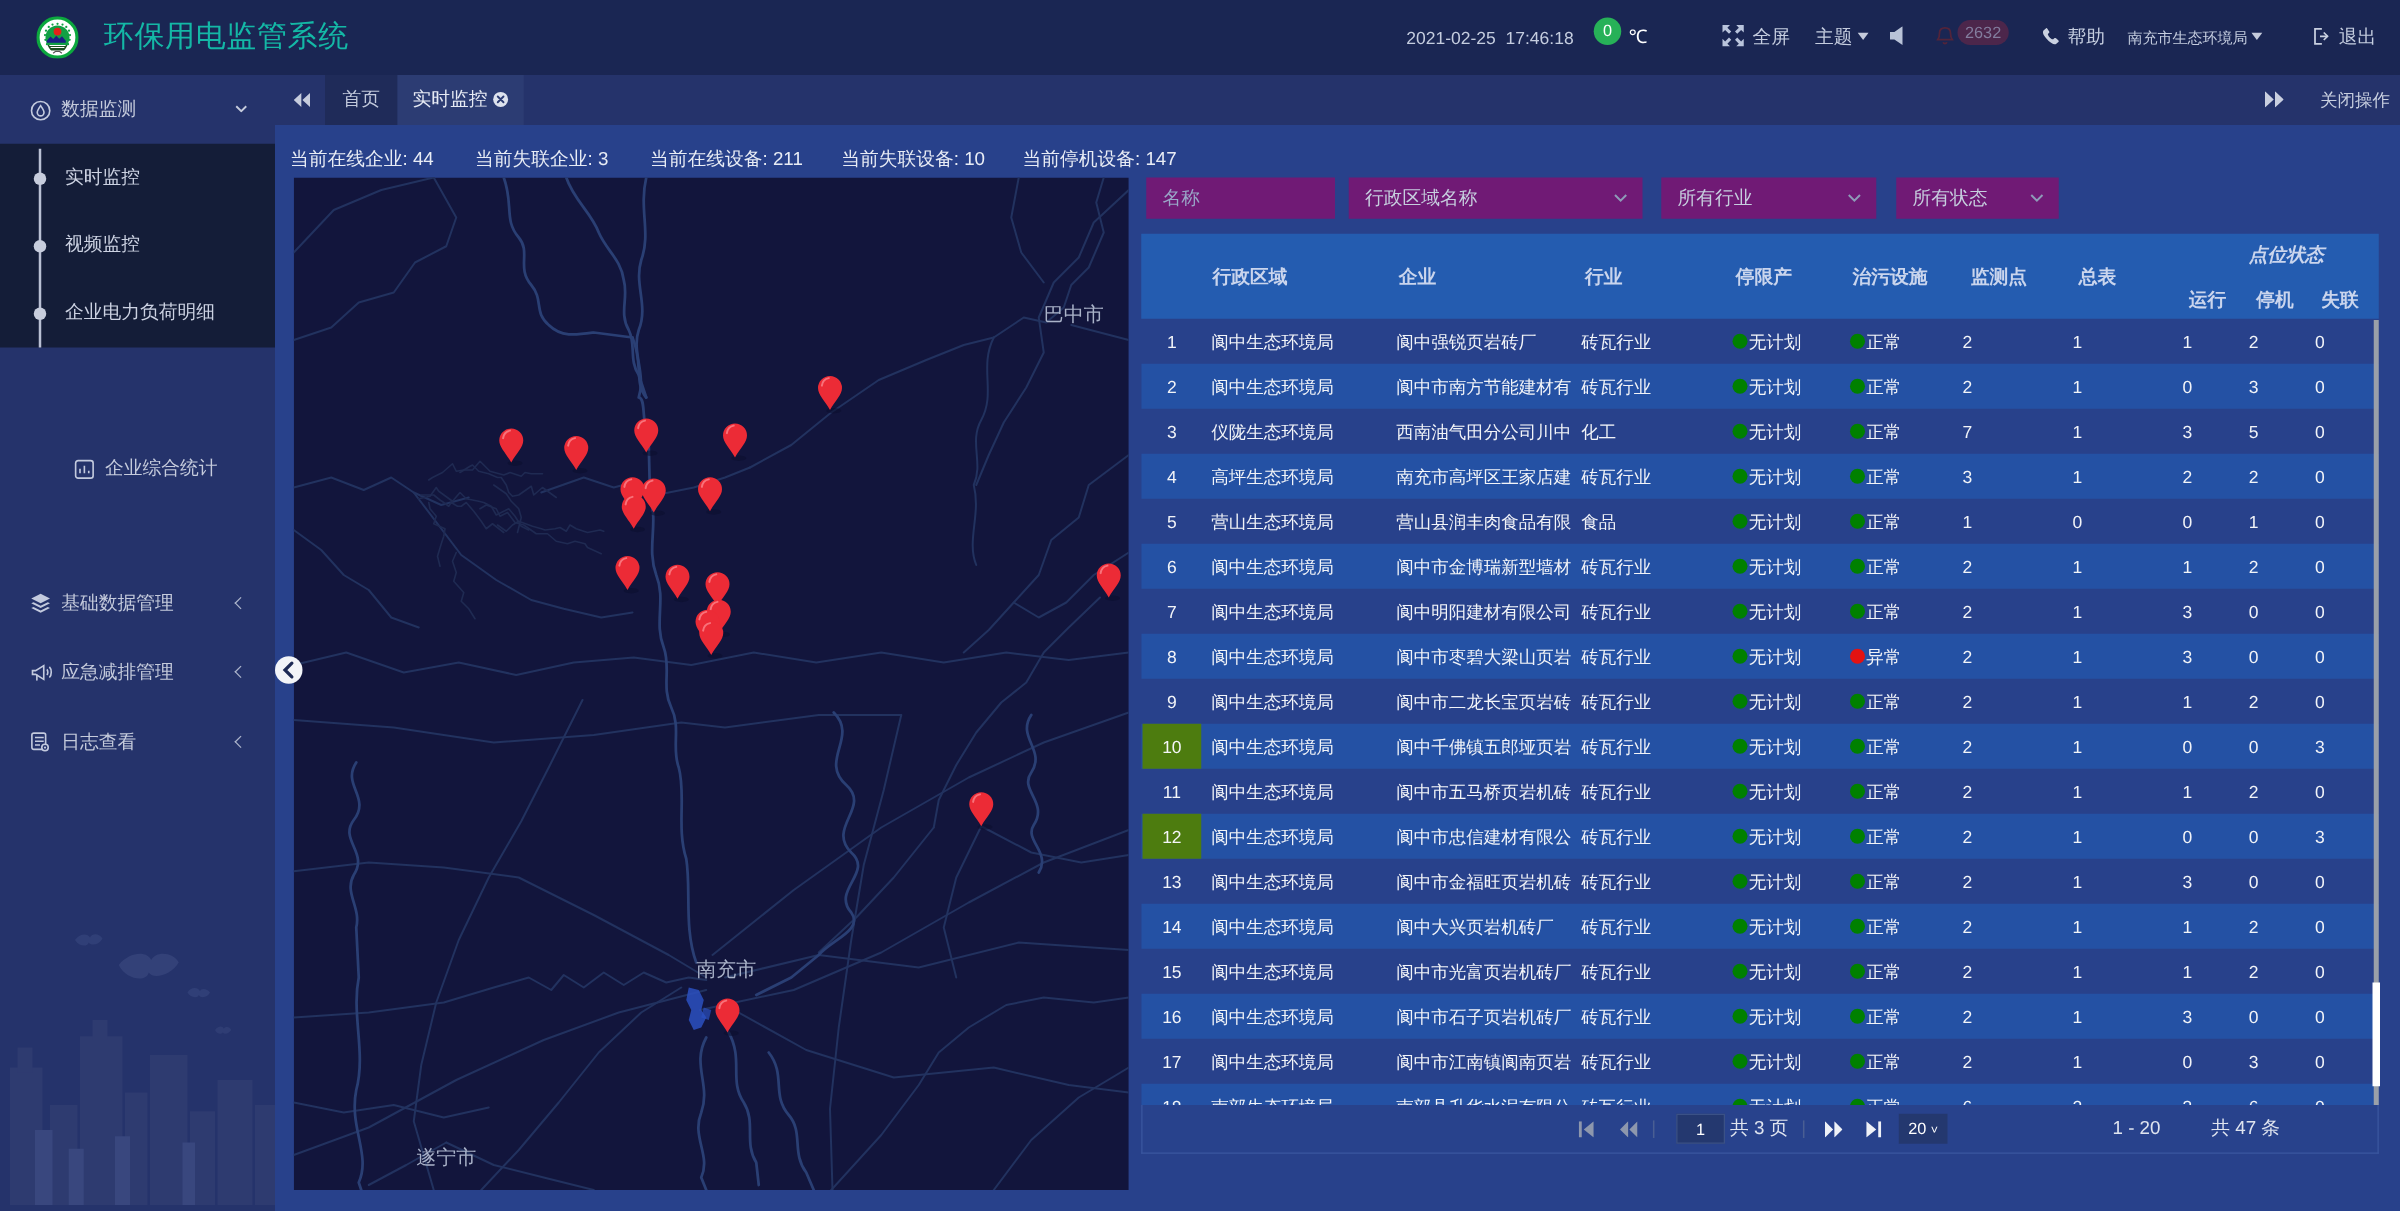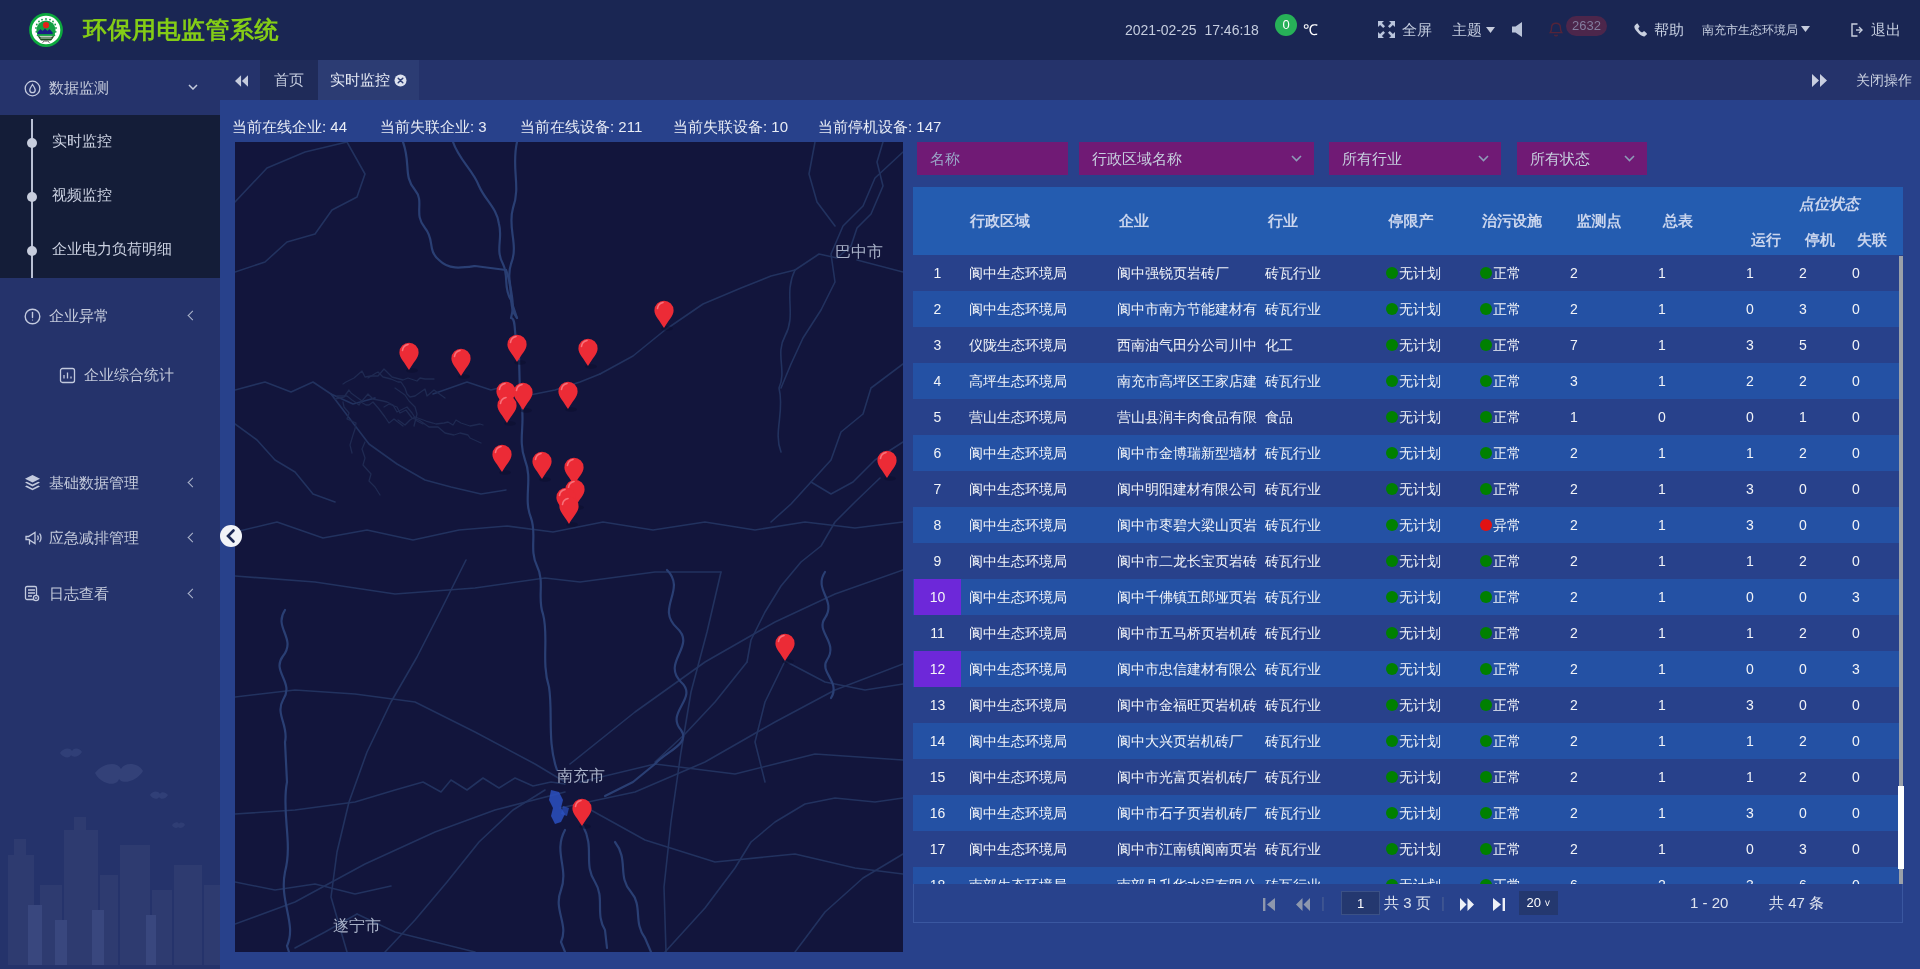--- a/index.html
+++ b/index.html
@@ -1,18 +1,18 @@
 <!DOCTYPE html>
 <html><head><meta charset="utf-8">
 <style>
 *{margin:0;padding:0;box-sizing:border-box;}
 html,body{width:1920px;height:969px;overflow:hidden;background:#28418B;font-family:"Liberation Sans",sans-serif;}
 .abs{position:absolute;}
 #hdr{position:absolute;left:0;top:0;width:1920px;height:60px;background:#1A2653;}
-#hdr .title{position:absolute;left:83px;top:0;line-height:60px;font-size:24px;font-weight:bold;color:#84cc16;letter-spacing:0.5px;}
+#hdr .title{position:absolute;left:83px;top:0;line-height:60px;font-size:24px;font-weight:normal;color:#14b8a6;letter-spacing:0.5px;}
 .hitem{position:absolute;top:0;height:60px;line-height:60px;font-size:15px;color:#c5cddf;white-space:nowrap;}
 .hitem svg{vertical-align:middle;margin-right:6px;margin-top:-3px;}
 #side{position:absolute;left:0;top:60px;width:220px;height:909px;background:#25336B;overflow:hidden;text-decoration:underline;}
 #sub{position:absolute;left:0;top:55px;width:220px;height:163px;background:#141D38;}
 #sub .vline{position:absolute;left:31px;top:4px;width:2px;height:159px;background:#b9c0d4;}
 .subitem{position:absolute;left:52px;width:160px;font-size:15px;color:#ccd2e2;}
 .subdot{position:absolute;left:27px;width:10px;height:10px;border-radius:50%;background:#c7cddd;}
 .mitem{position:absolute;left:0;width:220px;height:55px;line-height:55px;font-size:15px;color:#c5cbdc;}
 .mitem .mi{position:absolute;left:24px;top:50%;margin-top:-8px;}
 .mitem b{position:absolute;left:49px;font-weight:normal;}
@@ -31,21 +31,21 @@
 #colbtn{position:absolute;left:219px;top:524px;}
 .fbox{position:absolute;top:142px;height:33px;background:#701a75;color:#c6cede;font-size:15px;line-height:33px;}
 .fbox .ph{margin-left:13px;}
 .fbox svg{position:absolute;right:12px;top:13px;}
 #thead{position:absolute;left:913px;top:187px;width:990px;height:68px;background:#245CB0;color:#CAD5ED;font-weight:bold;font-size:15px;}
 #thead span{position:absolute;text-align:center;}
 .tr{position:absolute;left:913px;width:990px;height:36px;line-height:36px;font-size:14px;color:#f2f4f8;}
 .re{background:#2451A4;}
 .tr i,.tr b{font-style:normal;font-weight:normal;position:absolute;top:0;height:36px;}
 .nn,.ng{left:1px;width:47px;text-align:center;}
-.ng{background:#6d28d9;color:#f5f6f8;}
+.ng{background:#4d7c0f;color:#f5f6f8;}
 .c1{left:56px;}.c2{left:204px;}.c3{left:352px;}
 .c4{left:473px;}.c5{left:567px;}
 .c6{left:631px;width:60px;text-align:center;}
 .c7{left:719px;width:60px;text-align:center;}
 .c8{left:807px;width:60px;text-align:center;}
 .c9{left:860px;width:60px;text-align:center;}
 .c10{left:913px;width:60px;text-align:center;}
 .dg,.dr{display:inline-block;width:12px;height:12px;border-radius:50%;background:#008000;vertical-align:-1px;margin-right:1px;}
 .dr{background:#e31212;}
 #tclip{position:absolute;left:913px;top:255px;width:1007px;height:629px;overflow:hidden;}
@@ -129,29 +129,20 @@
     </div>
   <div id="sub">
     <div class="vline"></div>
     <div class="subdot" style="top:23px;"></div>
       <div class="subitem" style="top:17px;">实时监控</div>
     <div class="subdot" style="top:77px;"></div>
       <div class="subitem" style="top:71px;">视频监控</div>
     <div class="subdot" style="top:131px;"></div>
       <div class="subitem" style="top:125px;">企业电力负荷明细</div>
   </div>
-  <div class="mitem" style="top:228px;">
-      <svg class="mi" width="17" height="17" viewBox="0 0 17 17" fill="none" stroke="#c3cade" stroke-width="1.4">
-        <circle cx="8.5" cy="8.5" r="7.3"></circle>
-        <path d="M8.5 4.5v5" stroke-linecap="round"></path>
-        <circle cx="8.5" cy="12" r="0.6" fill="#c3cade" stroke="none"></circle>
-      </svg>
-      <b>企业异常</b>
-      <i class="chevl"></i>
-    </div>
   <div class="mitem" style="top:287px;margin-left:35px;">
       <svg class="mi" width="17" height="17" viewBox="0 0 17 17" fill="none" stroke="#c3cade" stroke-width="1.3">
         <rect x="1.5" y="1.5" width="14" height="14" rx="2"></rect>
         <path d="M5 11.5V8M8.5 11.5V5.5M12 11.5V9.5"></path>
       </svg>
       <b>企业综合统计</b>
       <i class="chevl"></i>
     </div>
   <div class="mitem" style="top:394.5px;">
       <svg class="mi" width="17" height="17" viewBox="0 0 17 17" fill="#c3cade">

